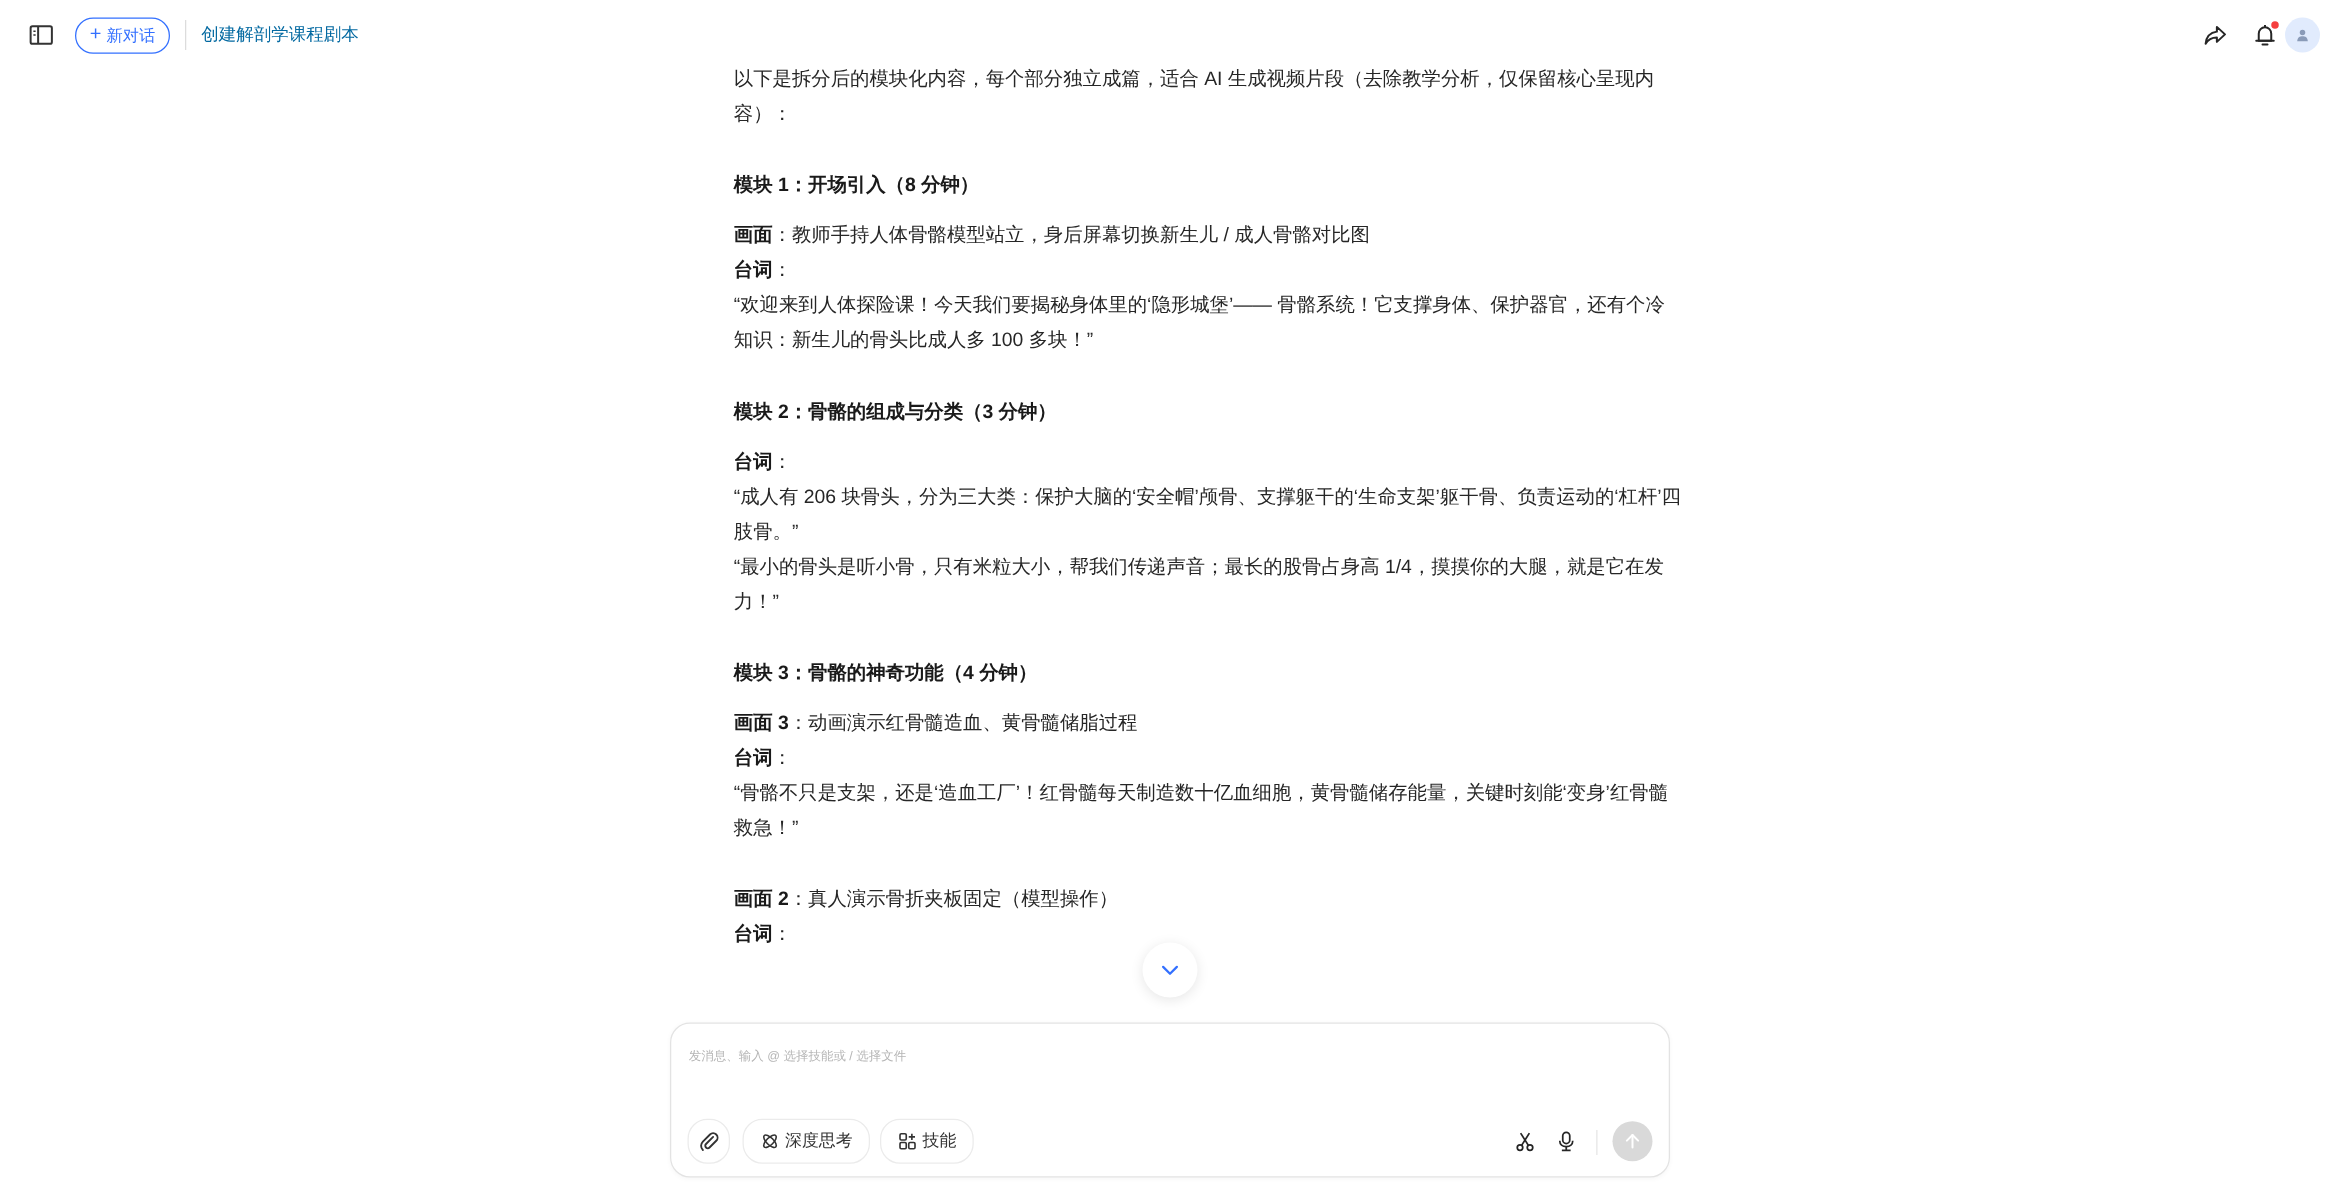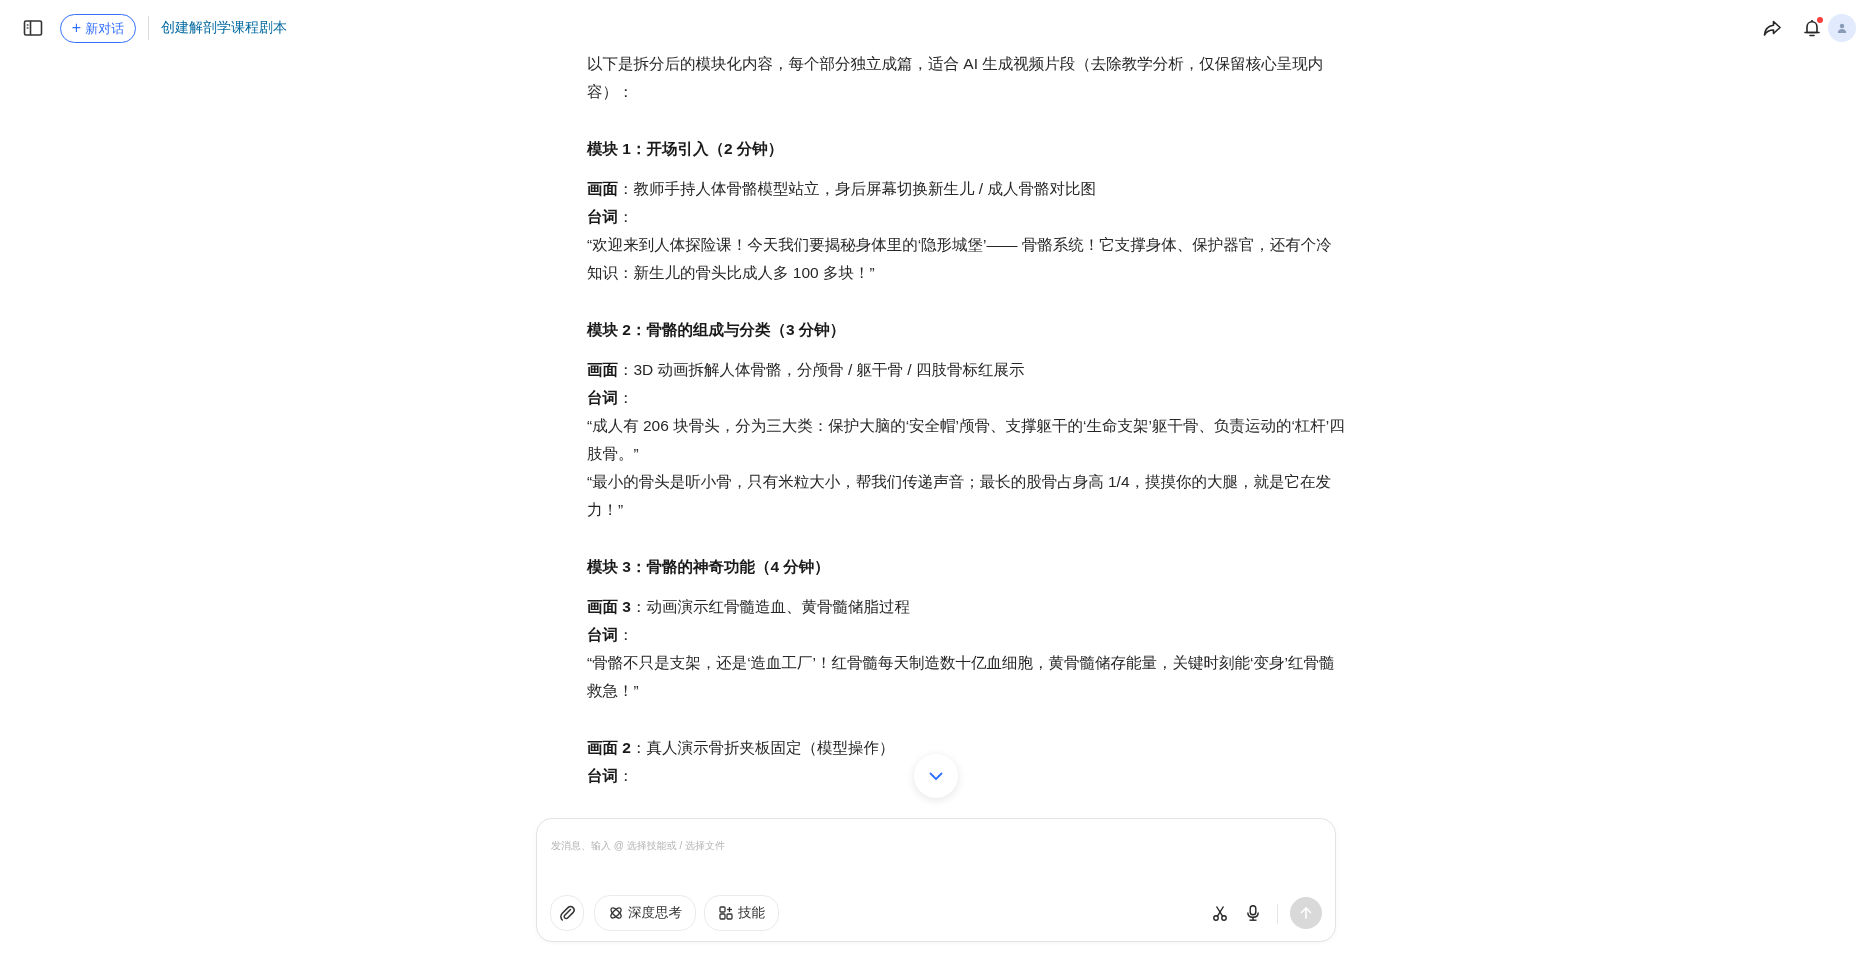--- a/index.html
+++ b/index.html
@@ -83,29 +83,28 @@
       </svg>
     </div>
   </div>
 </div>
 
 <div class="content">
   <p>以下是拆分后的模块化内容，每个部分独立成篇，适合 AI 生成视频片段（去除教学分析，仅保留核心呈现内</p>
   <p>容）：</p>
   <div class="gap" style="height:29px"></div>
 
-  <h3>模块 1：开场引入（2 分钟）</h3>
+  <h3>模块 1：开场引入（8 分钟）</h3>
   <p><b>画面</b><span>：教师手持人体骨骼模型站立，身后屏幕切换新生儿 / 成人骨骼对比图</span></p>
   <p><b>台词</b><span>：</span></p>
   <p>“欢迎来到人体探险课！今天我们要揭秘身体里的‘隐形城堡’—— 骨骼系统！它支撑身体、保护器官，还有个冷</p>
   <p>知识：新生儿的骨头比成人多 100 多块！”</p>
   <div class="gap" style="height:29px"></div>
 
   <h3>模块 2：骨骼的组成与分类（3 分钟）</h3>
-  <p><b>画面</b><span>：3D 动画拆解人体骨骼，分颅骨 / 躯干骨 / 四肢骨标红展示</span></p>
   <p><b>台词</b><span>：</span></p>
   <p>“成人有 206 块骨头，分为三大类：保护大脑的‘安全帽’颅骨、支撑躯干的‘生命支架’躯干骨、负责运动的‘杠杆’四</p>
   <p>肢骨。”</p>
   <p>“最小的骨头是听小骨，只有米粒大小，帮我们传递声音；最长的股骨占身高 1/4，摸摸你的大腿，就是它在发</p>
   <p>力！”</p>
   <div class="gap" style="height:29px"></div>
 
   <h3>模块 3：骨骼的神奇功能（4 分钟）</h3>
   <p><b>画面 3</b><span>：动画演示红骨髓造血、黄骨髓储脂过程</span></p>
   <p><b>台词</b><span>：</span></p>

